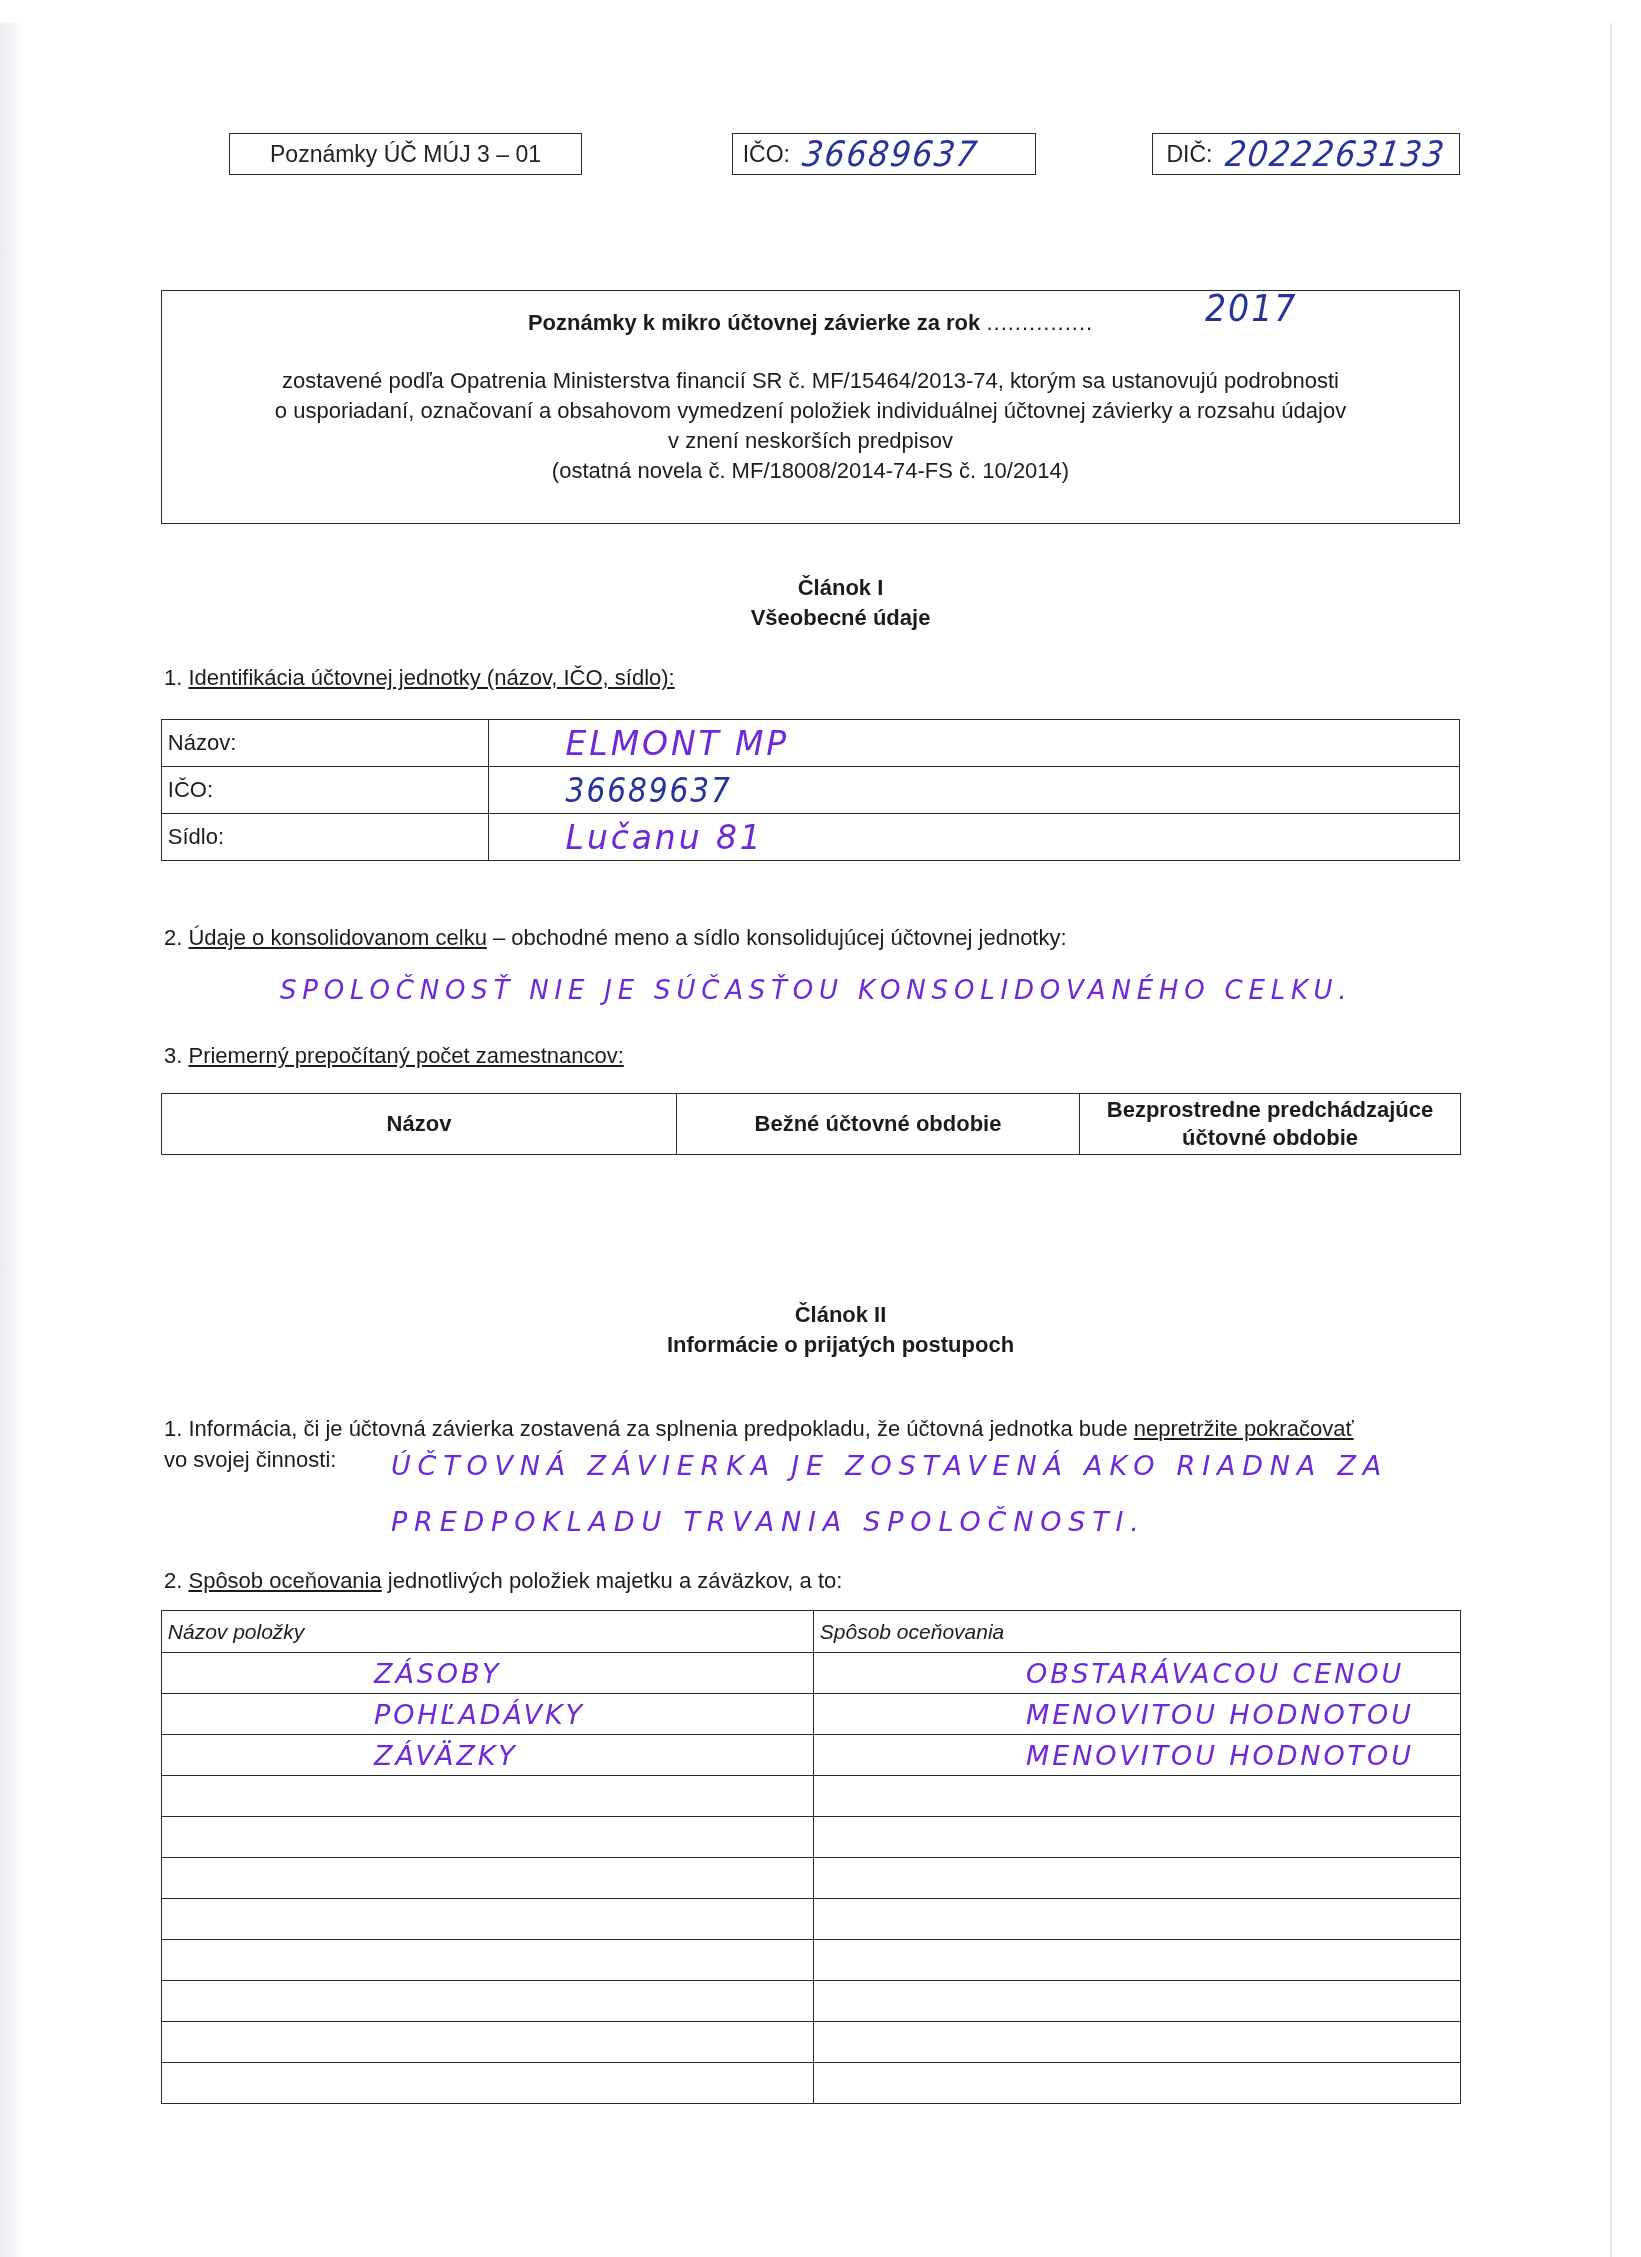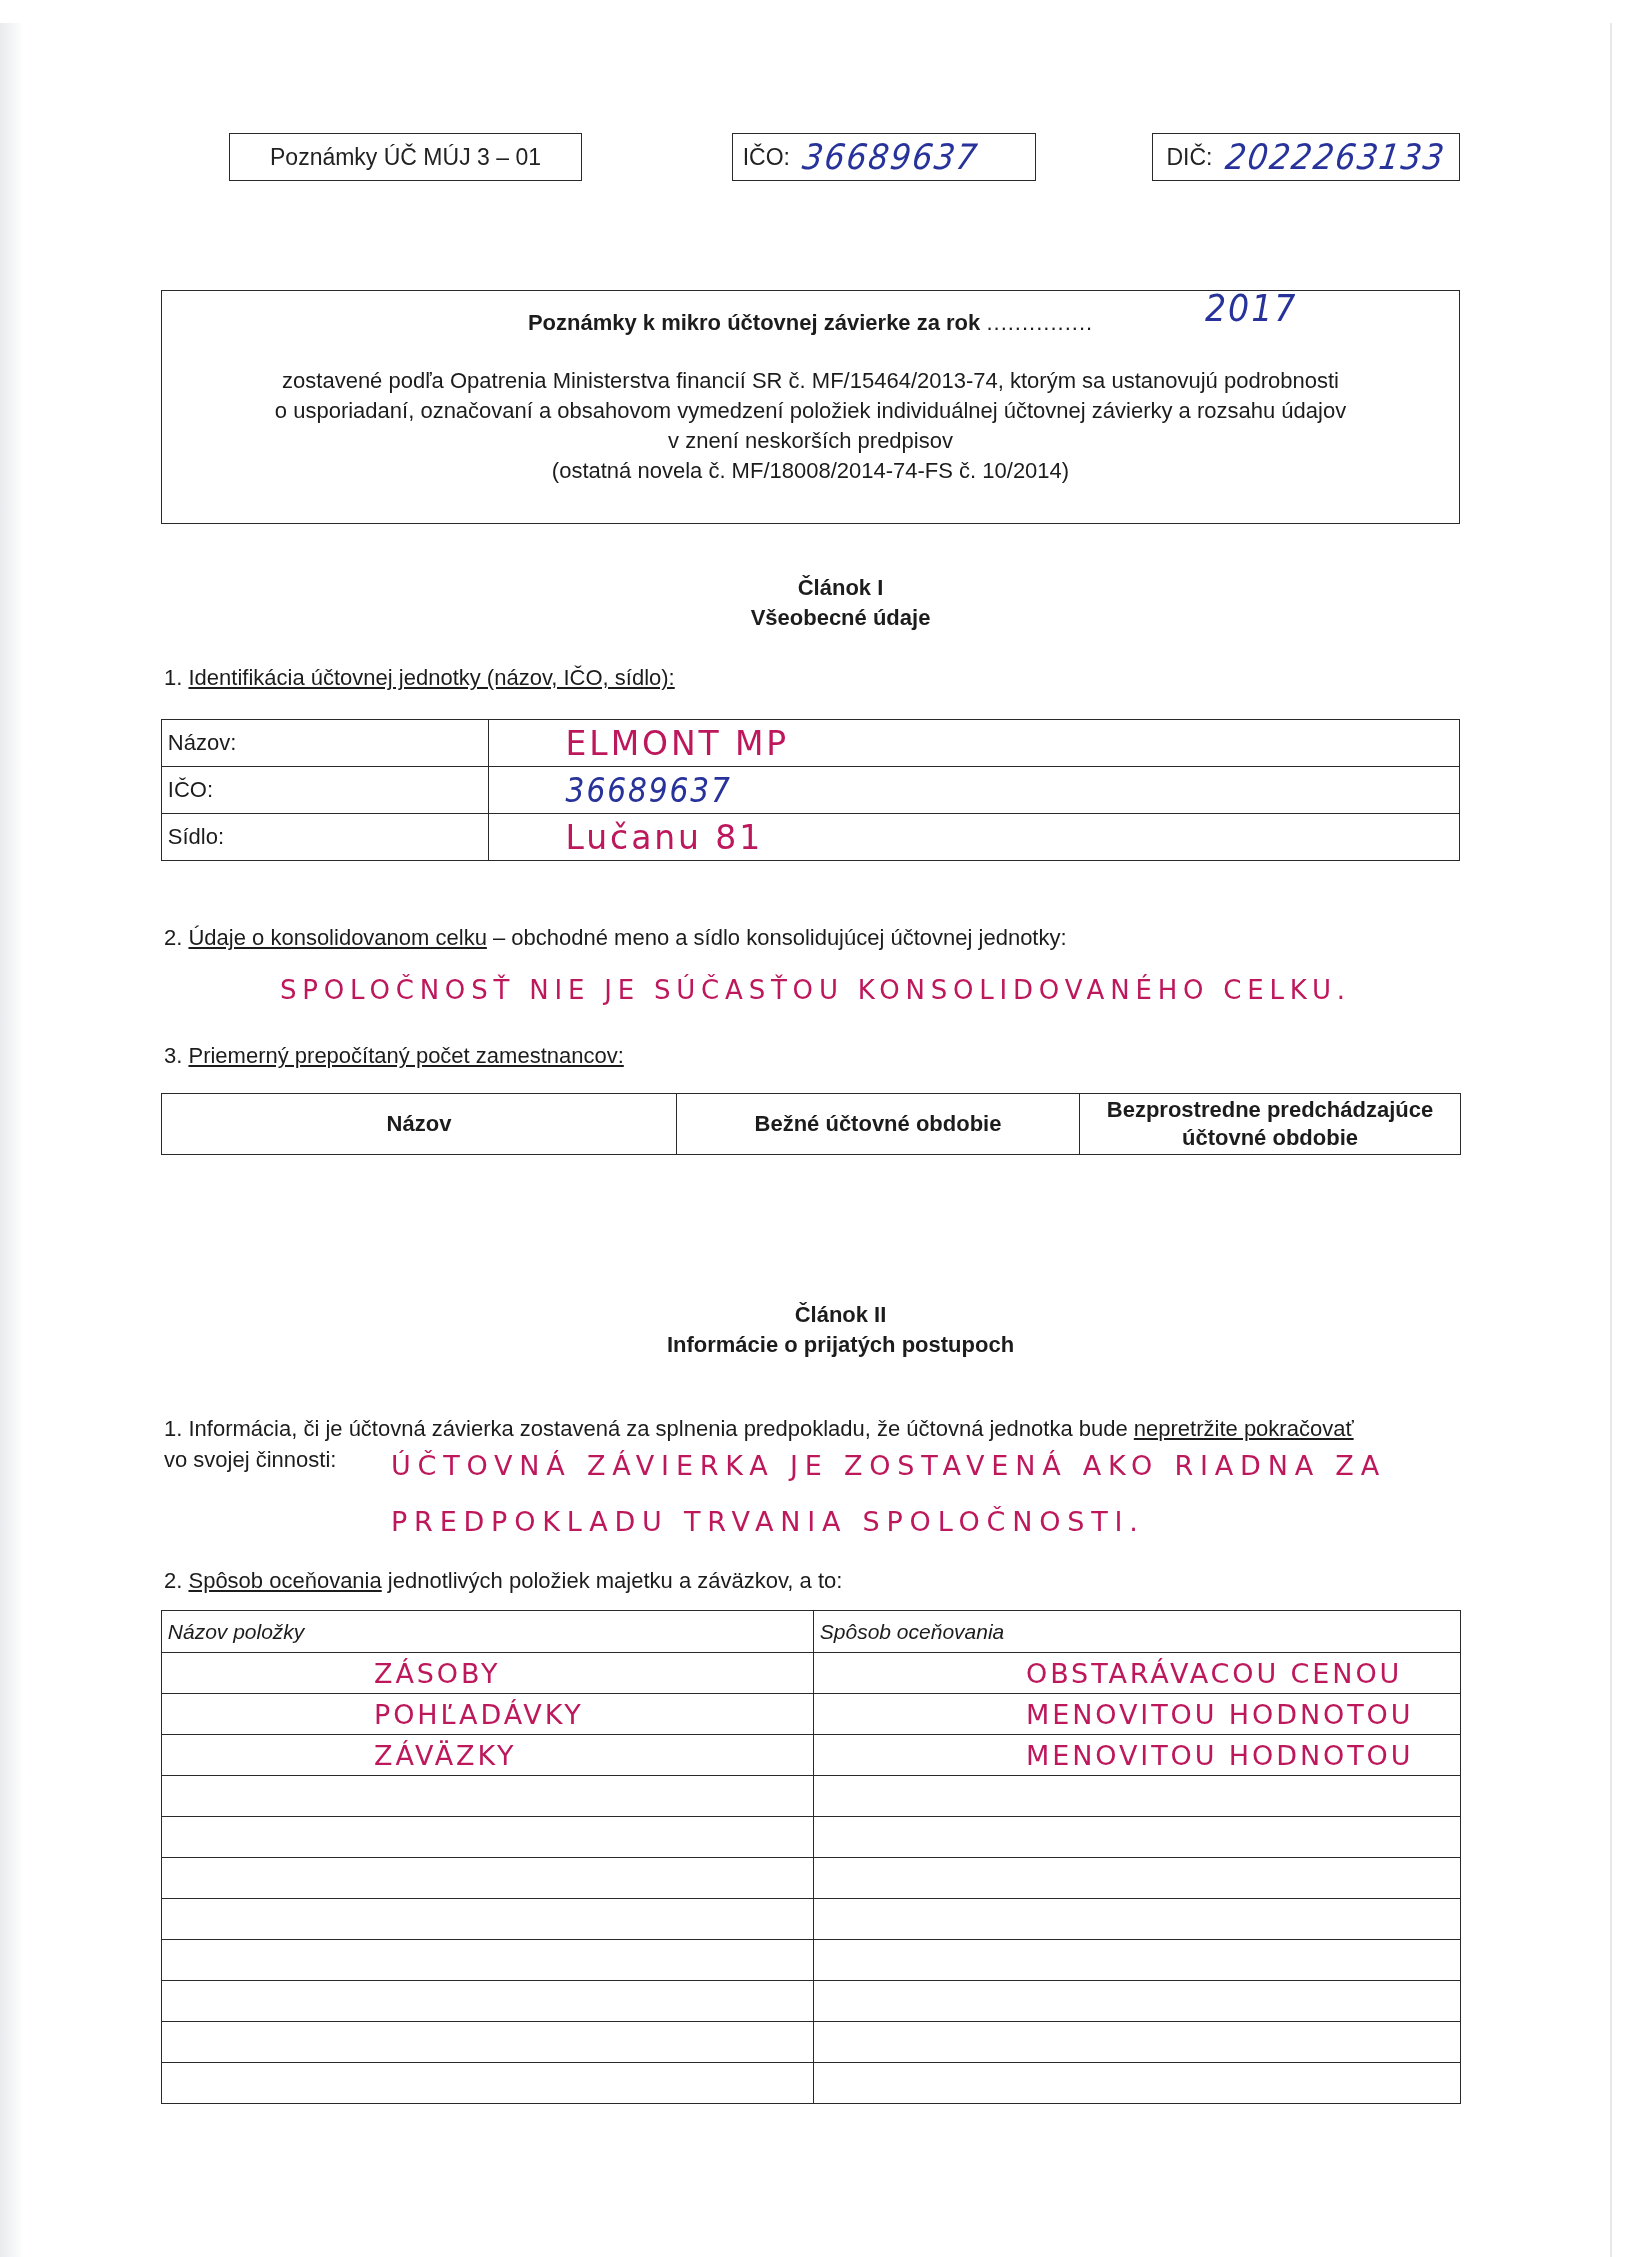--- a/index.html
+++ b/index.html
@@ -6,25 +6,25 @@
   body {
     width: 1641px; height: 2257px; position: relative; overflow: hidden;
     background: #ffffff;
     font-family: "Liberation Sans", sans-serif; color: #1c1c1c;
   }
   .scan-edge-left { position: absolute; left: 0; top: 23px; width: 23px; height: 2234px;
     background: linear-gradient(90deg, #e9ebee, #f7f8fa 70%, #ffffff); }
   .scan-edge-top { position: absolute; left: 23px; top: 0; width: 1583px; height: 23px; background: #ffffff; }
   .scan-edge-right { position: absolute; right: 29px; top: 23px; width: 1.9px; height: 2234px; background: #e8e8e8; }
   .box { position: absolute; border: 1.9px solid #2a2a2a; box-sizing: border-box; }
-  .hw { font-family: "DejaVu Sans", sans-serif; color: #be185d; letter-spacing: 2.9px; }
+  .hw { font-family: "DejaVu Sans", sans-serif; color: #6d28d9; font-style: italic; letter-spacing: 2.9px; }
   .hw-num { font-family: "DejaVu Sans Condensed", "DejaVu Sans", sans-serif; color: #27339a; font-style: italic; letter-spacing: 1.9px; }
 
   
-  .hdr-box { top: 133px; height: 48px; display: flex; align-items: center; font-size: 23px; }
+  .hdr-box { top: 133px; height: 42px; display: flex; align-items: center; font-size: 23px; }
   .hdr-box .lbl { color: #222; }
   #hb1 { left: 229px; width: 353px; justify-content: center; }
   #hb2 { left: 732px; width: 304px; padding-left: 9.7px; }
   #hb3 { left: 1152px; width: 308px; padding-left: 13.5px; }
   .hdr-box .val { font-size: 35px; margin-left: 13.5px; transform: skewX(-8deg); display: inline-block; }
 
   
   #title-box { left: 161px; top: 290px; width: 1299px; height: 234px; text-align: center; }
   #title-line { position: absolute; left: 0; right: 0; top: 19.3px; font-size: 22px; font-weight: bold; }
   #title-line .dots { letter-spacing: 1px; font-weight: normal; }

